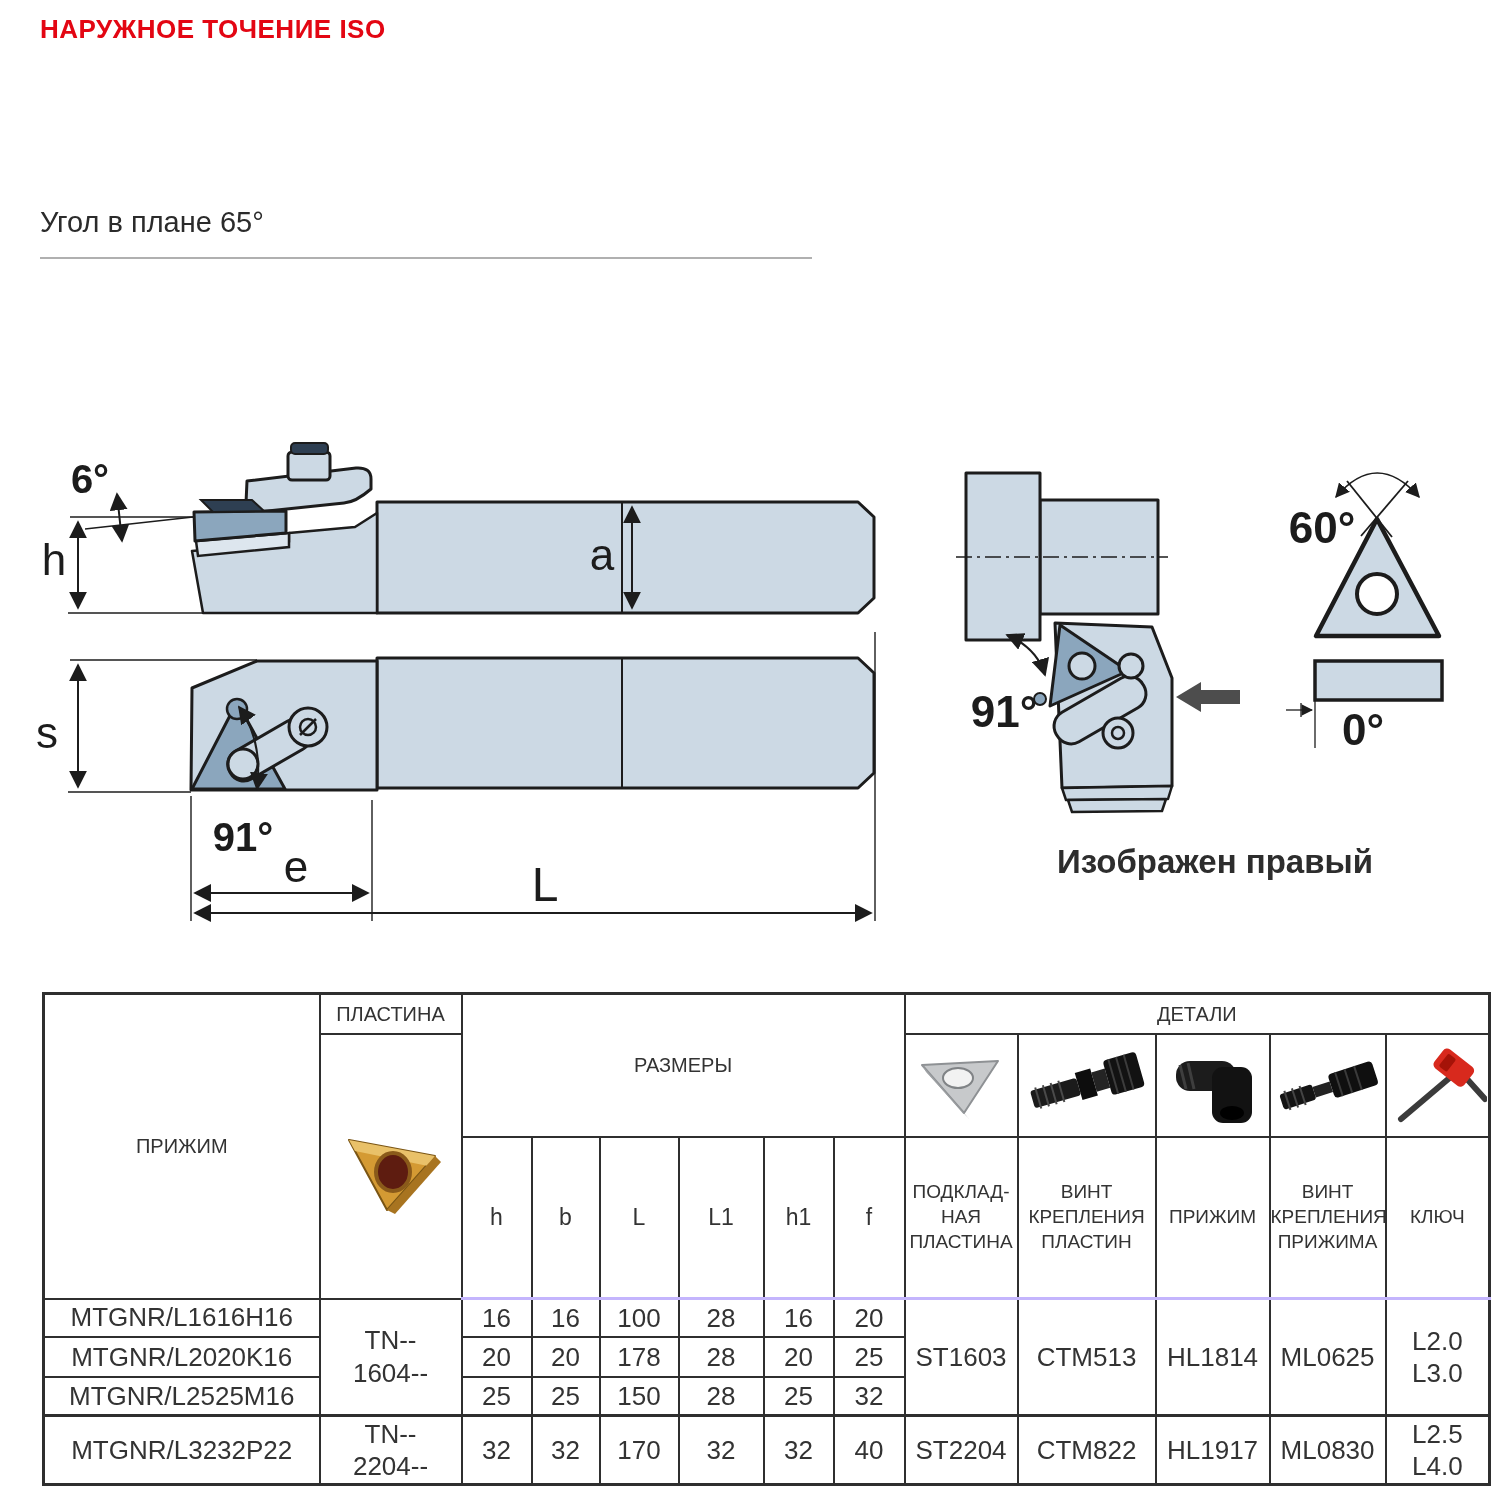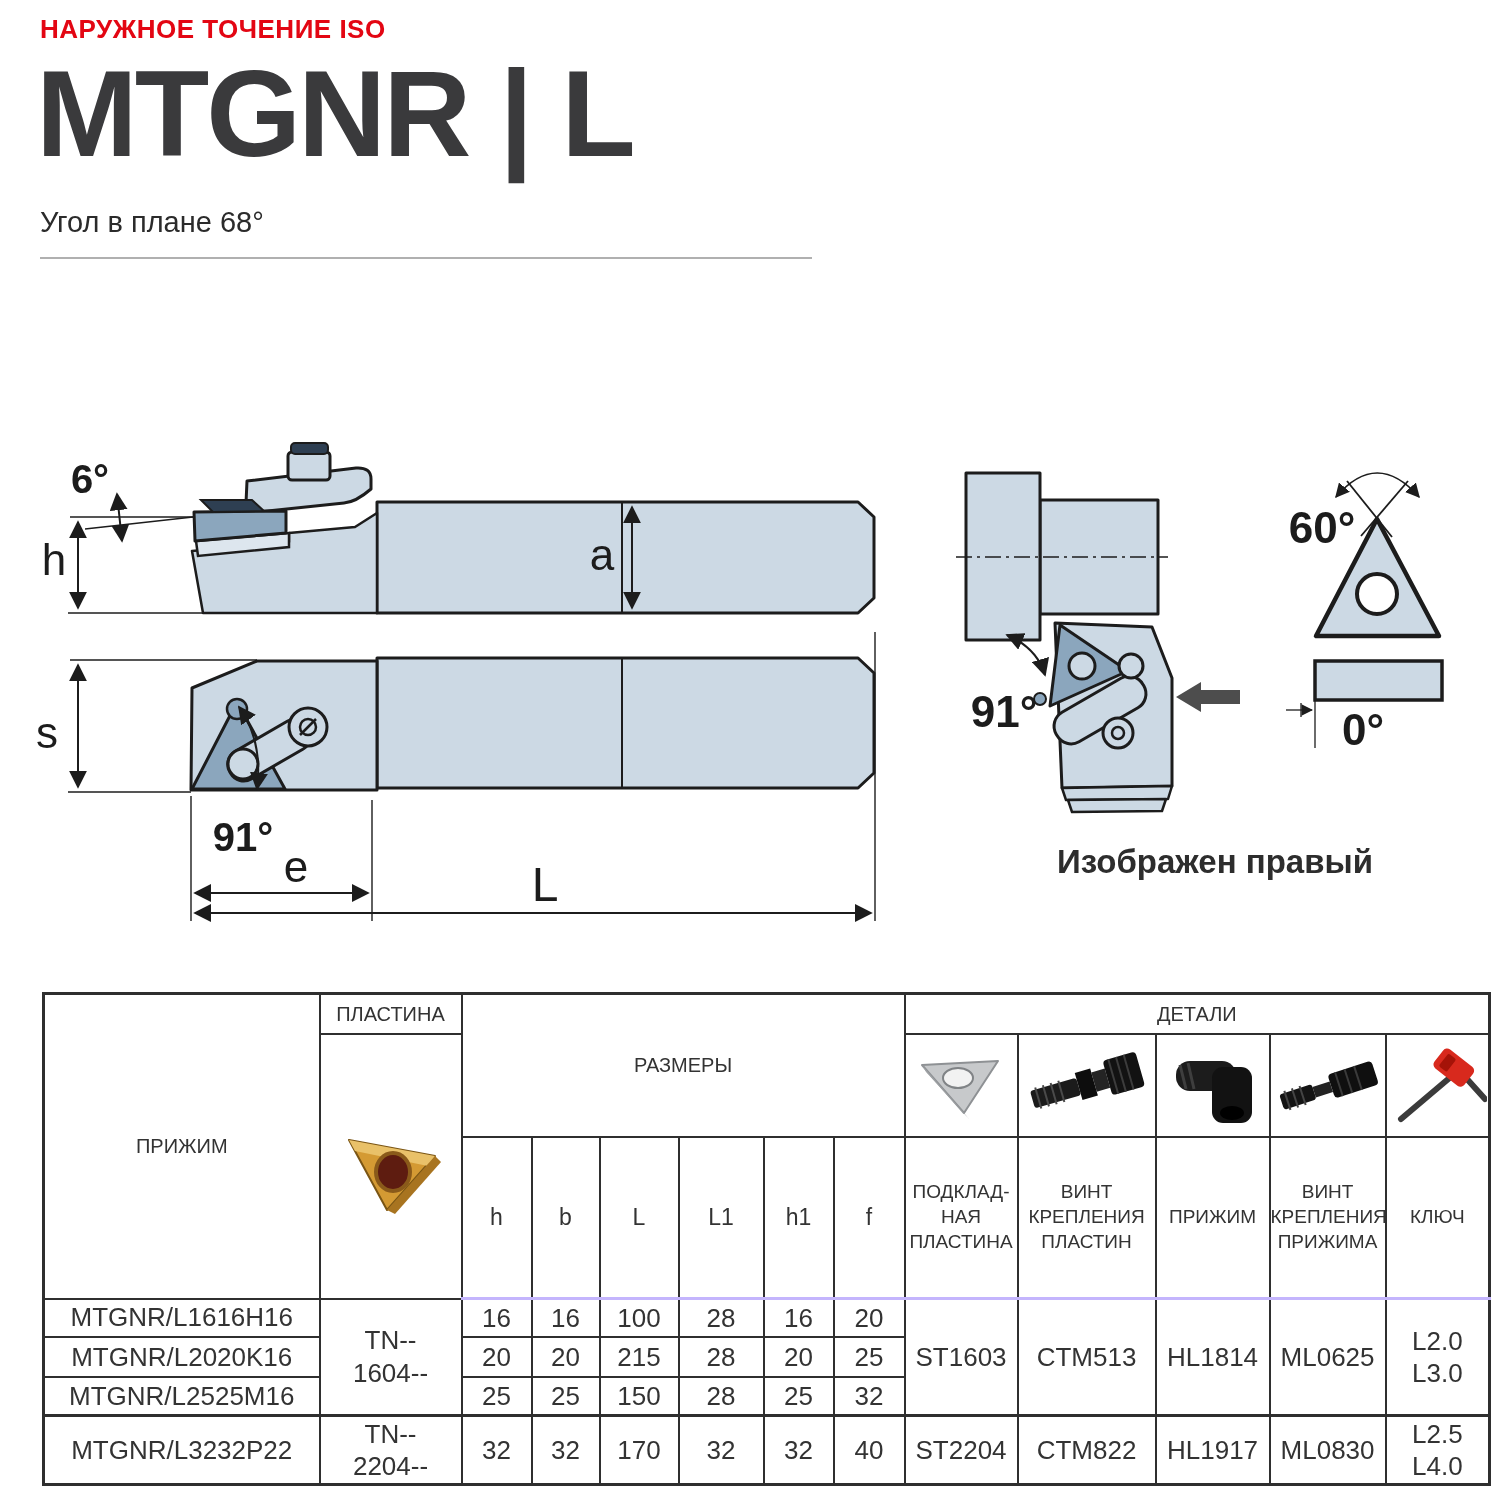--- a/index.html
+++ b/index.html
@@ -50,22 +50,21 @@
   .pre{white-space:pre-line;line-height:1.25;}
   .grp-sep td{border-top:3px solid #2f2f2f;}
   .hdr-bot th{border-bottom:3px solid #c4b5fd;}
 </style>
 </head>
 <body>
 
 <div class="page">
 
   <div class="cat">НАРУЖНОЕ ТОЧЕНИЕ ISO</div>
-  <div class="title">MTGNR | L</div>
-  <div class="sub1">Угол в плане 68°</div>
+  <div class="sub1">Угол в плане 65°</div>
   <div class="divider"></div>
 
   <svg class="drawing" viewBox="0 430 1500 510" xmlns="http://www.w3.org/2000/svg">
     <defs>
       <marker id="arr" viewBox="0 0 10 10" refX="9" refY="5" markerWidth="9" markerHeight="9" orient="auto-start-reverse">
         <path d="M0,0 L10,5 L0,10 Z" fill="#1c1c1c"></path>
       </marker>
     </defs>
 
     <g>
@@ -294,21 +293,21 @@
       <td rowspan="3">CTM513</td>
       <td rowspan="3">HL1814</td>
       <td rowspan="3">ML0625</td>
       <td class="pre" rowspan="3">L2.0
 L3.0</td>
     </tr>
     <tr class="dr2">
       <td>MTGNR/L2020K16</td>
       <td>20</td>
       <td>20</td>
-      <td>215</td>
+      <td>178</td>
       <td>28</td>
       <td>20</td>
       <td>25</td>
     </tr>
     <tr class="dr3">
       <td>MTGNR/L2525M16</td>
       <td>25</td>
       <td>25</td>
       <td>150</td>
       <td>28</td>

